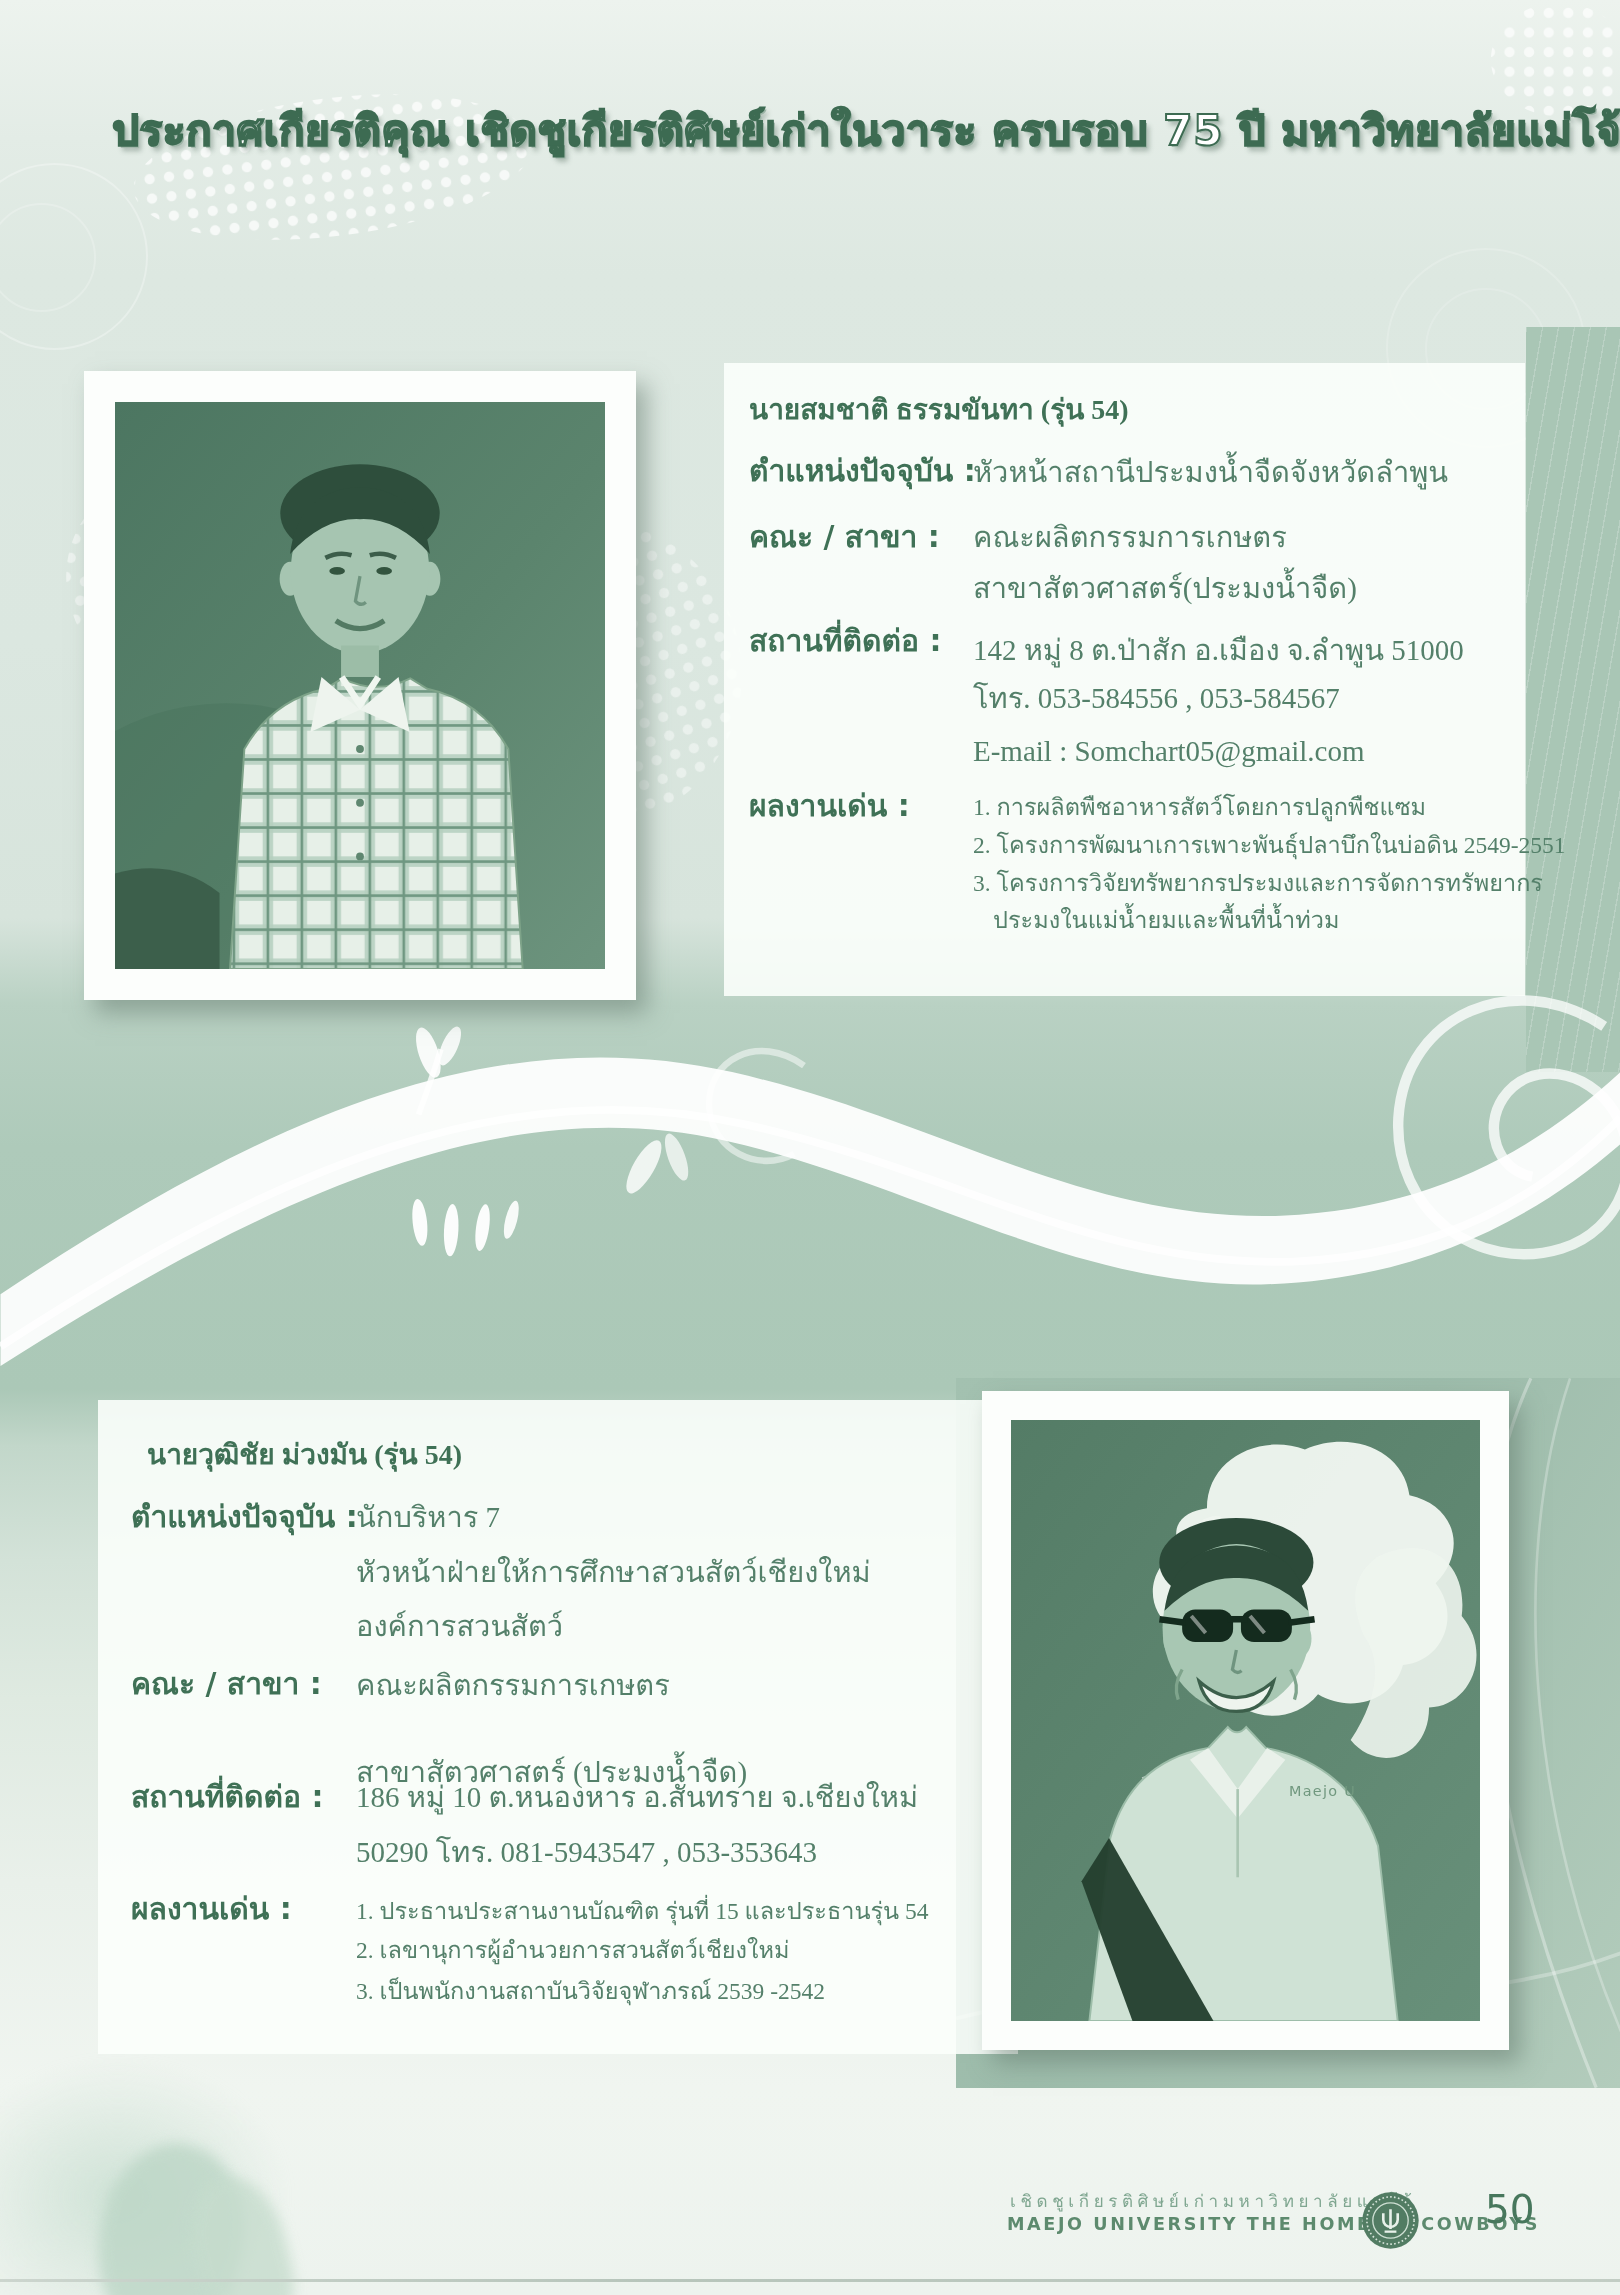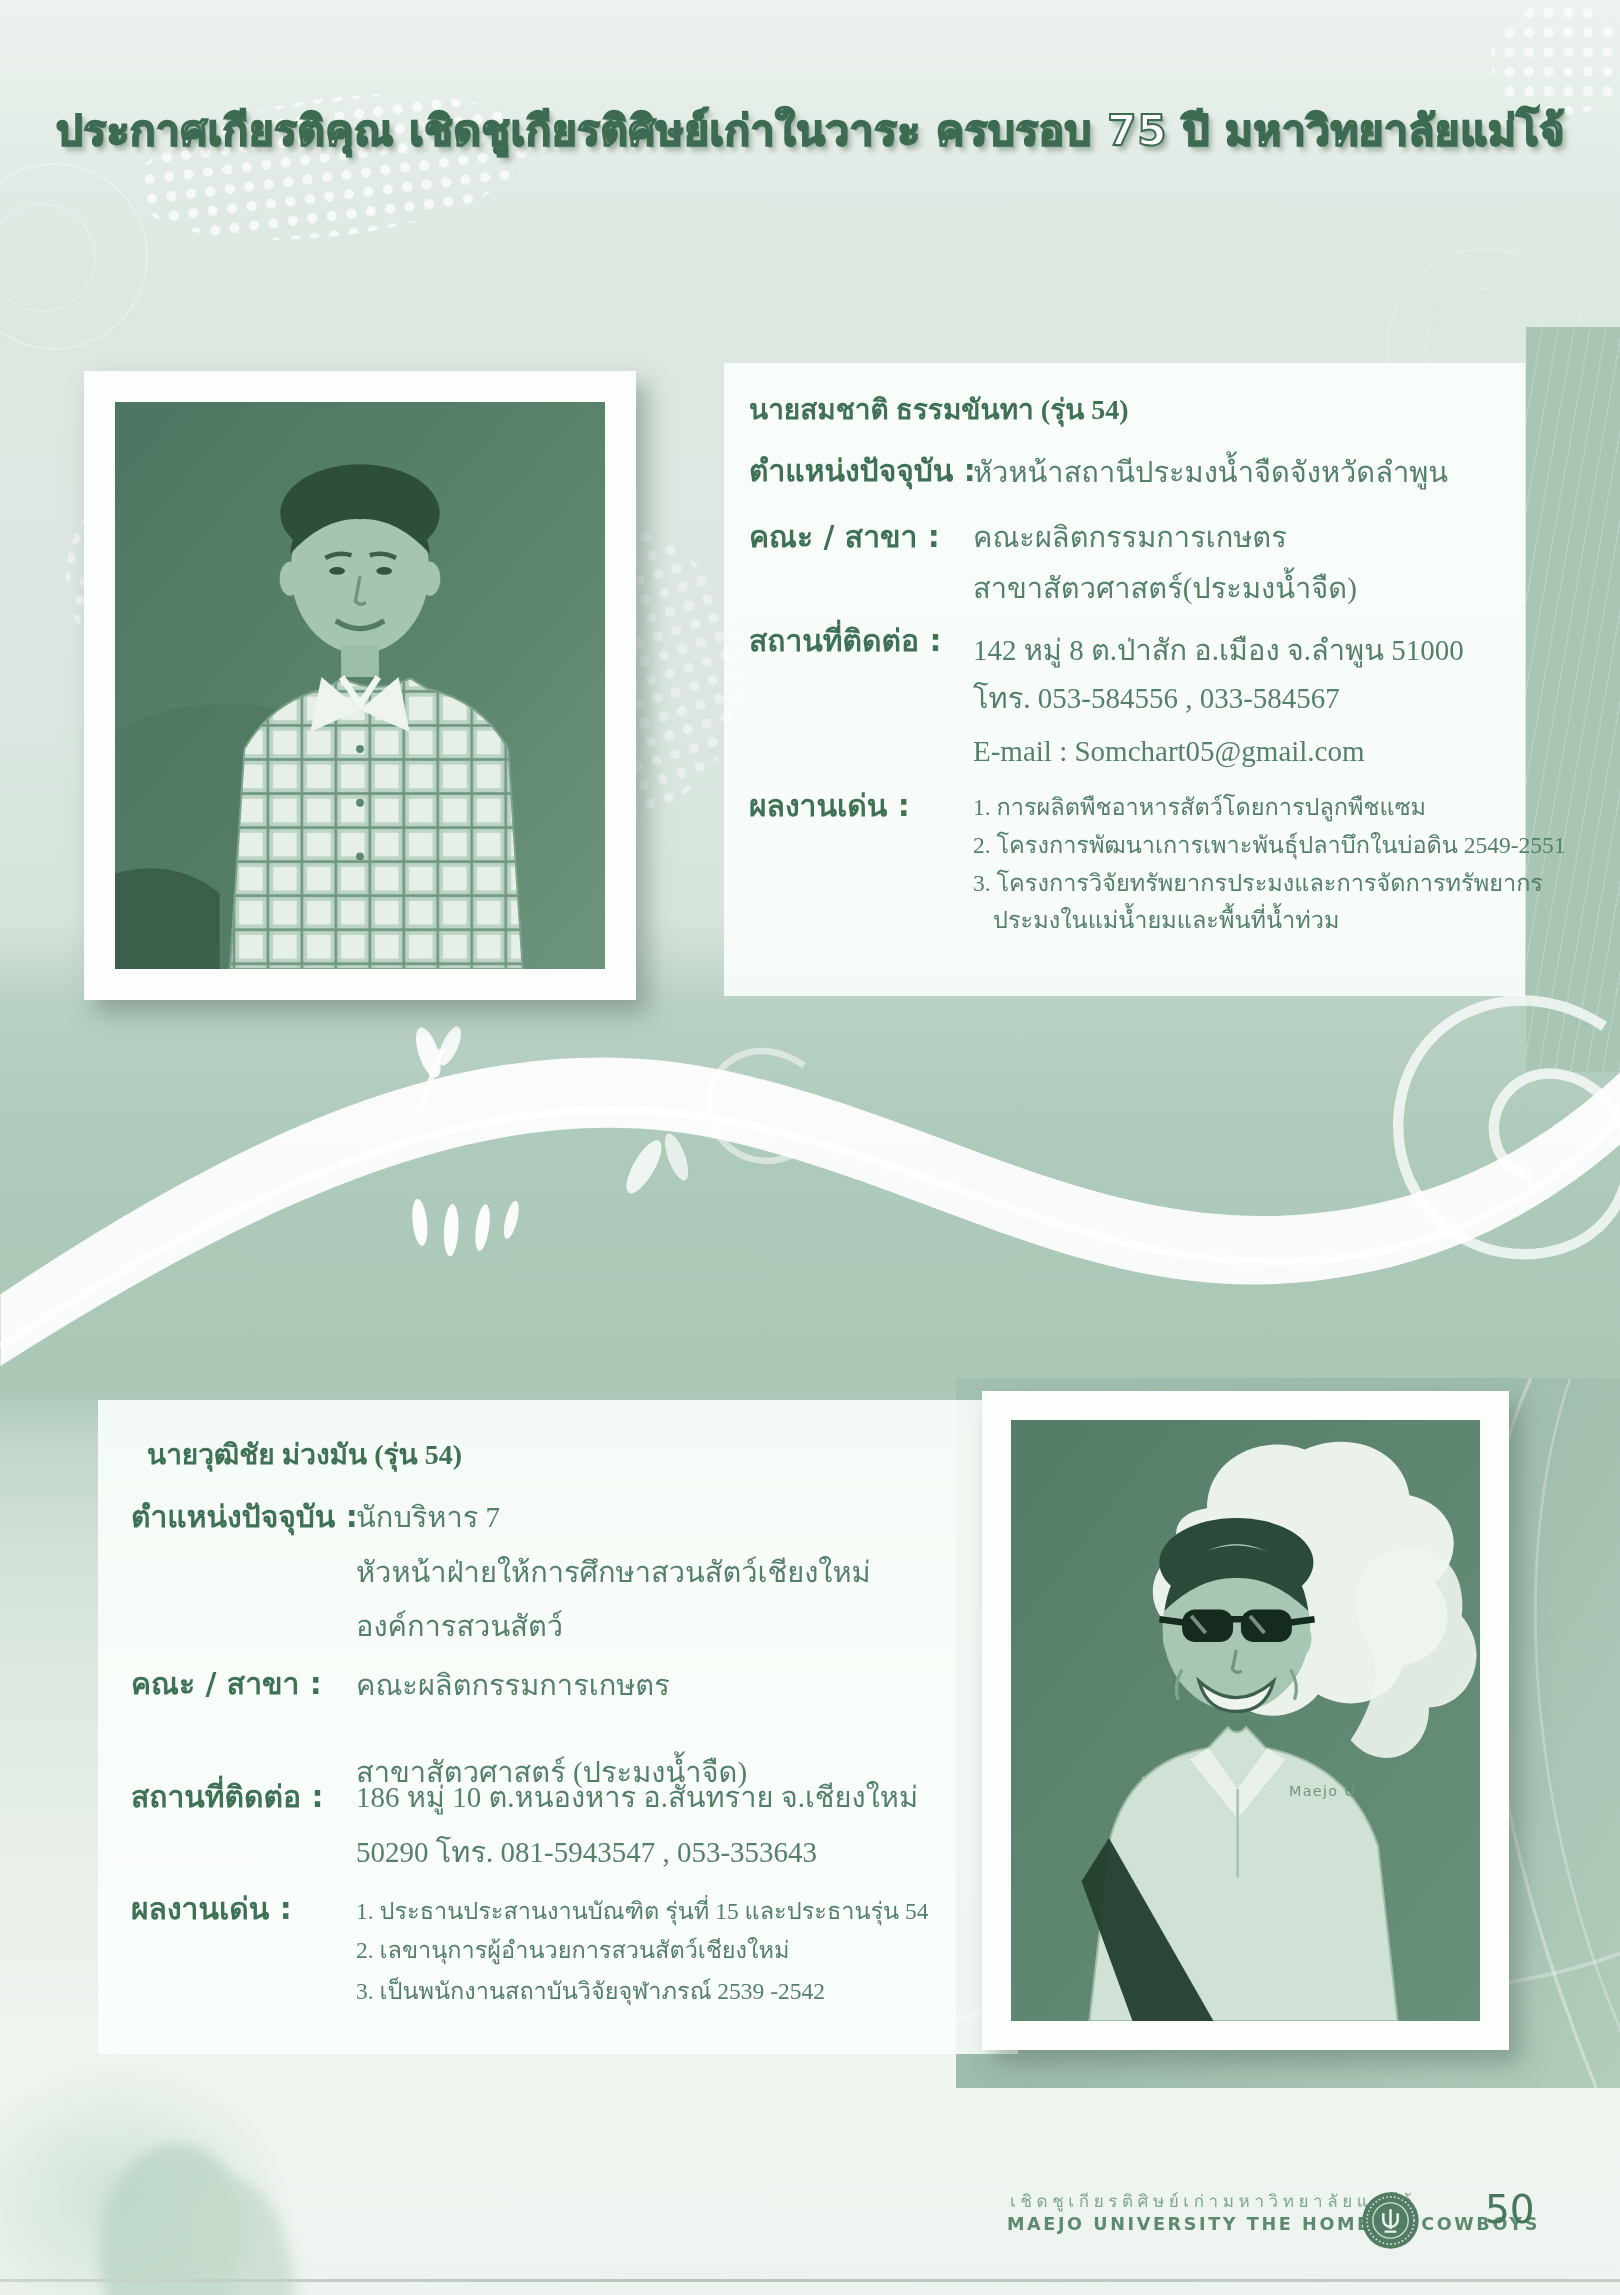--- a/index.html
+++ b/index.html
@@ -10,21 +10,21 @@
       #edf3ee 0%, #e3ece6 6%, #dde8e1 12%, #dbe7e0 28%, #d7e4dc 40%,
       #b9d1c3 43.8%, #aecaba 50%, #abc8b7 60.5%, #c2d7ca 63%,
       #d3e2d8 68%, #dfeae1 74%, #e9f0ea 82%, #f0f5f0 91%, #edf3ee 100%);
   }
   .abs{position:absolute;}
   .stripes{background-image:repeating-linear-gradient(100deg,
       rgba(255,255,255,.20) 0px, rgba(255,255,255,.20) 1.3px,
       rgba(255,255,255,0) 1.3px, rgba(255,255,255,0) 15.7px);}
   
   .title{
-    left:0;top:97px;width:1621px;text-align:center;
+    left:0;top:97px;width:1621px;text-align:right;
     font-family:"DejaVu Sans","Liberation Sans",sans-serif;
     font-weight:bold;font-size:42px;letter-spacing:0.7px;
     color:#ffffff;-webkit-text-stroke:2px #3d6b52;
     text-shadow:2px 2px 0 #9db5a7, 3.9px 4.6px 5.2px rgba(80,105,92,.45);
     white-space:nowrap;
   }
   
   .dots{background-image:radial-gradient(circle at 5.9px 5.9px, rgba(255,255,255,.95) 4.6px, rgba(255,255,255,0) 5.6px);
         background-size:19.6px 19.6px;}
   .ring{border:2px solid rgba(255,255,255,.55);border-radius:50%;}
@@ -155,21 +155,21 @@
 
   <div class="t lbl" style="left:749px;top:452px;">ตำแหน่งปัจจุบัน :</div>
   <div class="t val" style="left:973px;top:454px;">หัวหน้าสถานีประมงน้ำจืดจังหวัดลำพูน</div>
 
   <div class="t lbl" style="left:749px;top:518px;">คณะ / สาขา :</div>
   <div class="t val" style="left:973px;top:519px;">คณะผลิตกรรมการเกษตร</div>
   <div class="t val" style="left:973px;top:570px;">สาขาสัตวศาสตร์(ประมงน้ำจืด)</div>
 
   <div class="t lbl" style="left:749px;top:622px;">สถานที่ติดต่อ :</div>
   <div class="t val" style="left:973px;top:632px;">142 หมู่ 8 ต.ป่าสัก อ.เมือง จ.ลำพูน 51000</div>
-  <div class="t val" style="left:973px;top:680px;">โทร. 053-584556 , 033-584567</div>
+  <div class="t val" style="left:973px;top:680px;">โทร. 053-584556 , 053-584567</div>
   <div class="t val" style="left:973px;top:733px;">E-mail : Somchart05@gmail.com</div>
 
   <div class="t lbl" style="left:749px;top:787px;">ผลงานเด่น :</div>
   <div class="t wrk" style="left:973px;top:793px;">1. การผลิตพืชอาหารสัตว์โดยการปลูกพืชแซม</div>
   <div class="t wrk" style="left:973px;top:831px;">2. โครงการพัฒนาเการเพาะพันธุ์ปลาบึกในบ่อดิน 2549-2551</div>
   <div class="t wrk" style="left:973px;top:869px;">3. โครงการวิจัยทรัพยากรประมงและการจัดการทรัพยากร</div>
   <div class="t wrk" style="left:993px;top:906px;">ประมงในแม่น้ำยมและพื้นที่น้ำท่วม</div>
 
   <div class="abs panel" id="panel2"></div>
 

